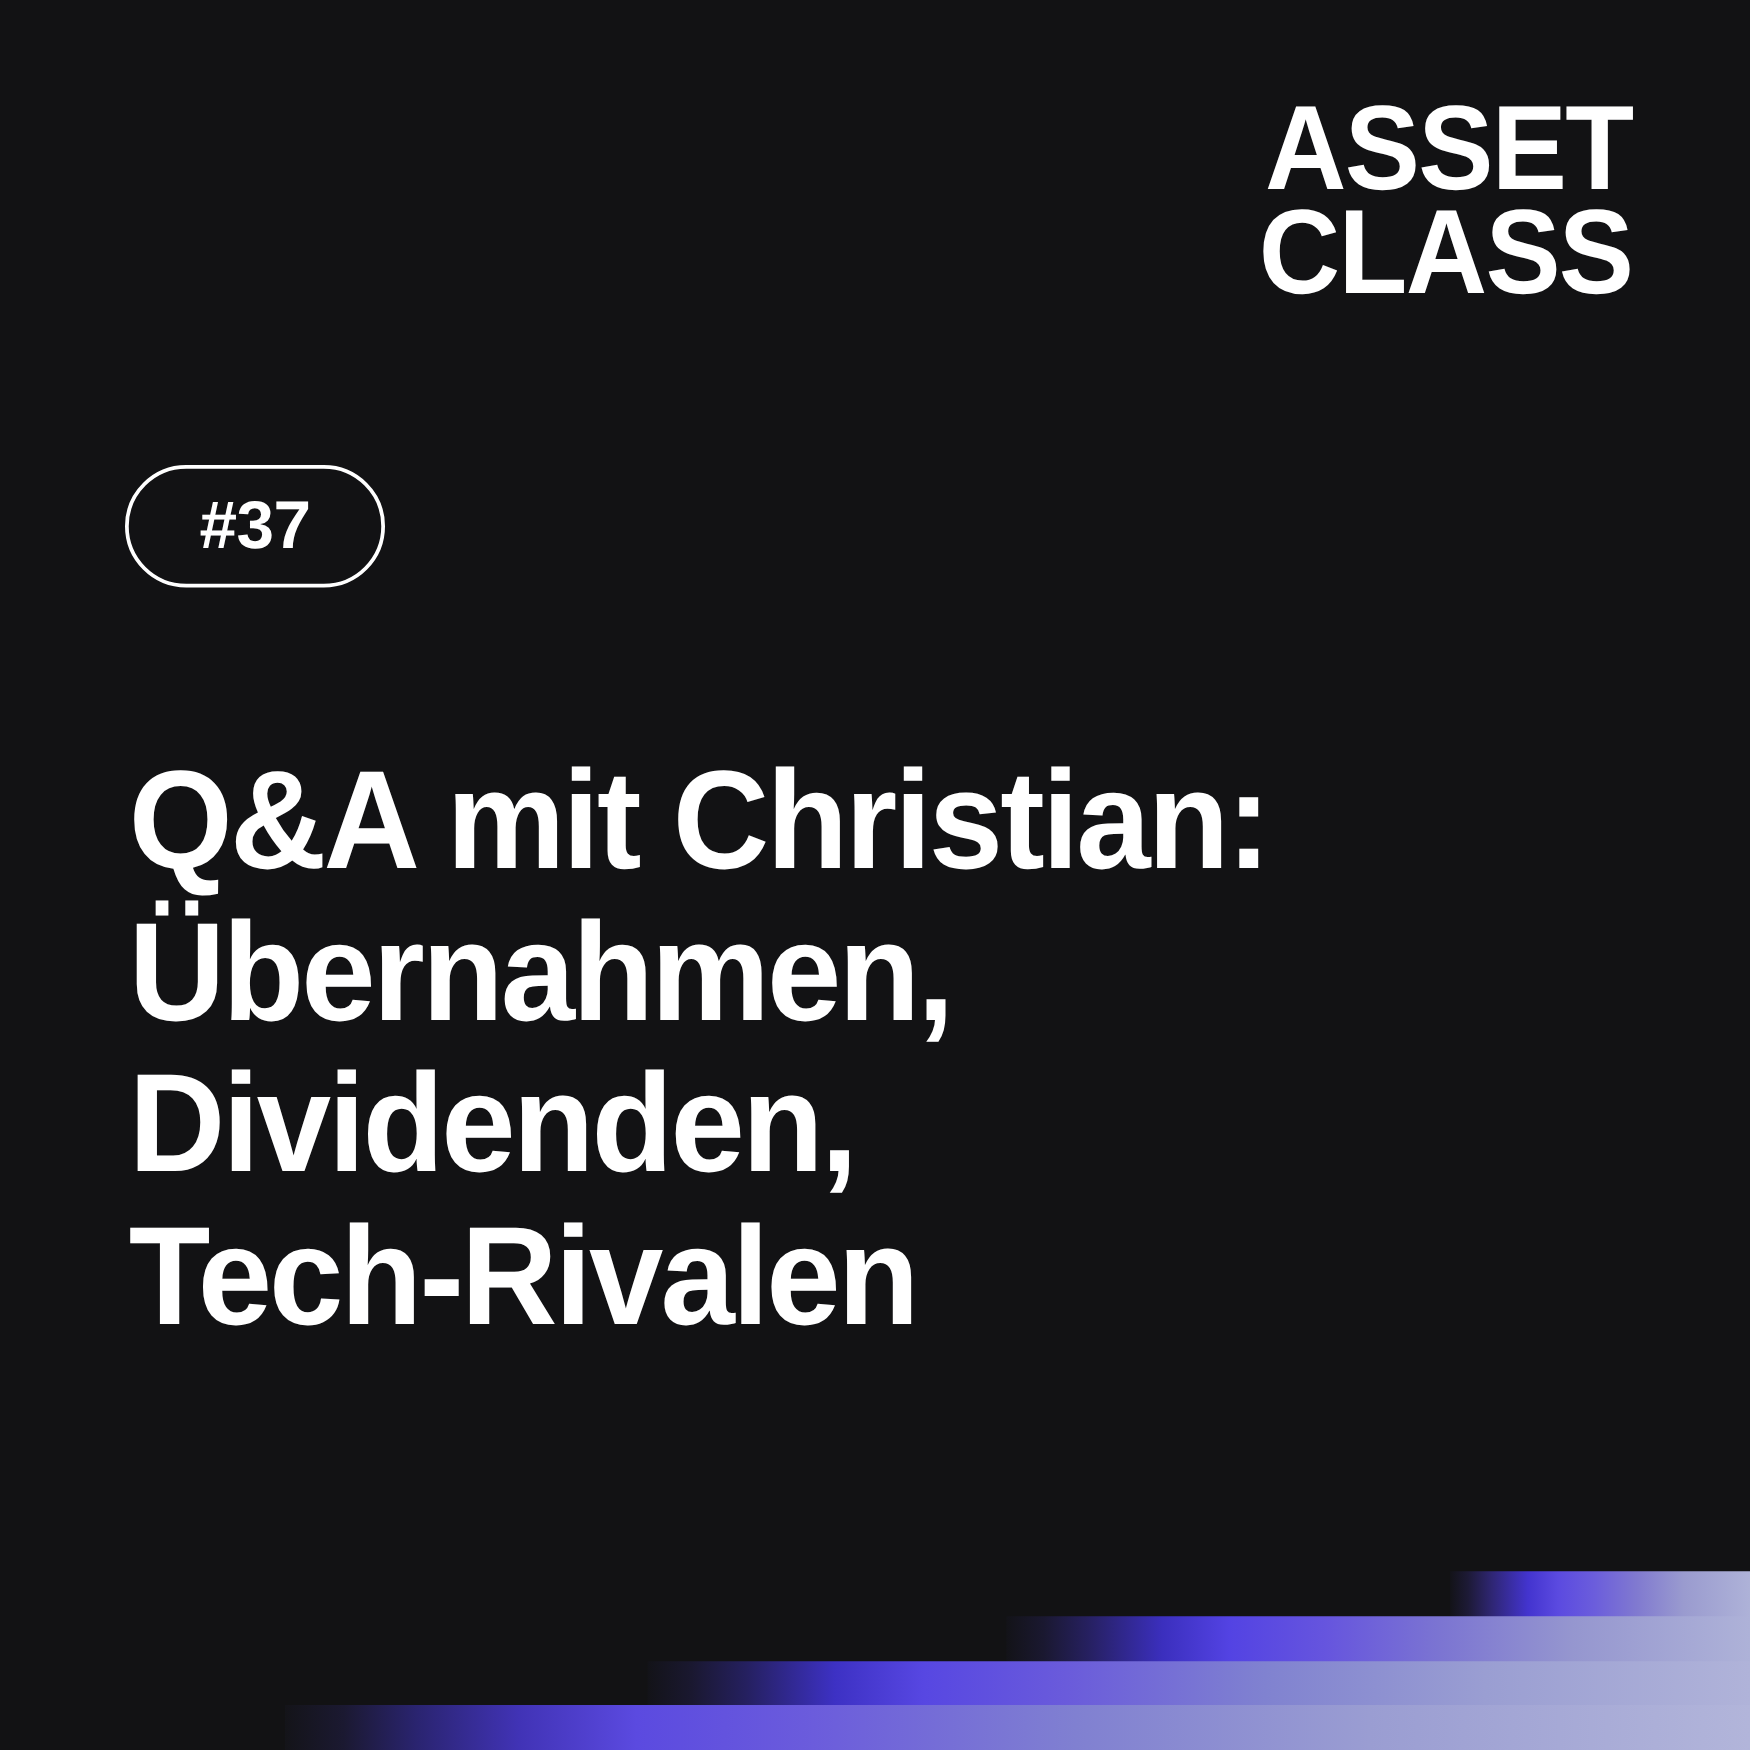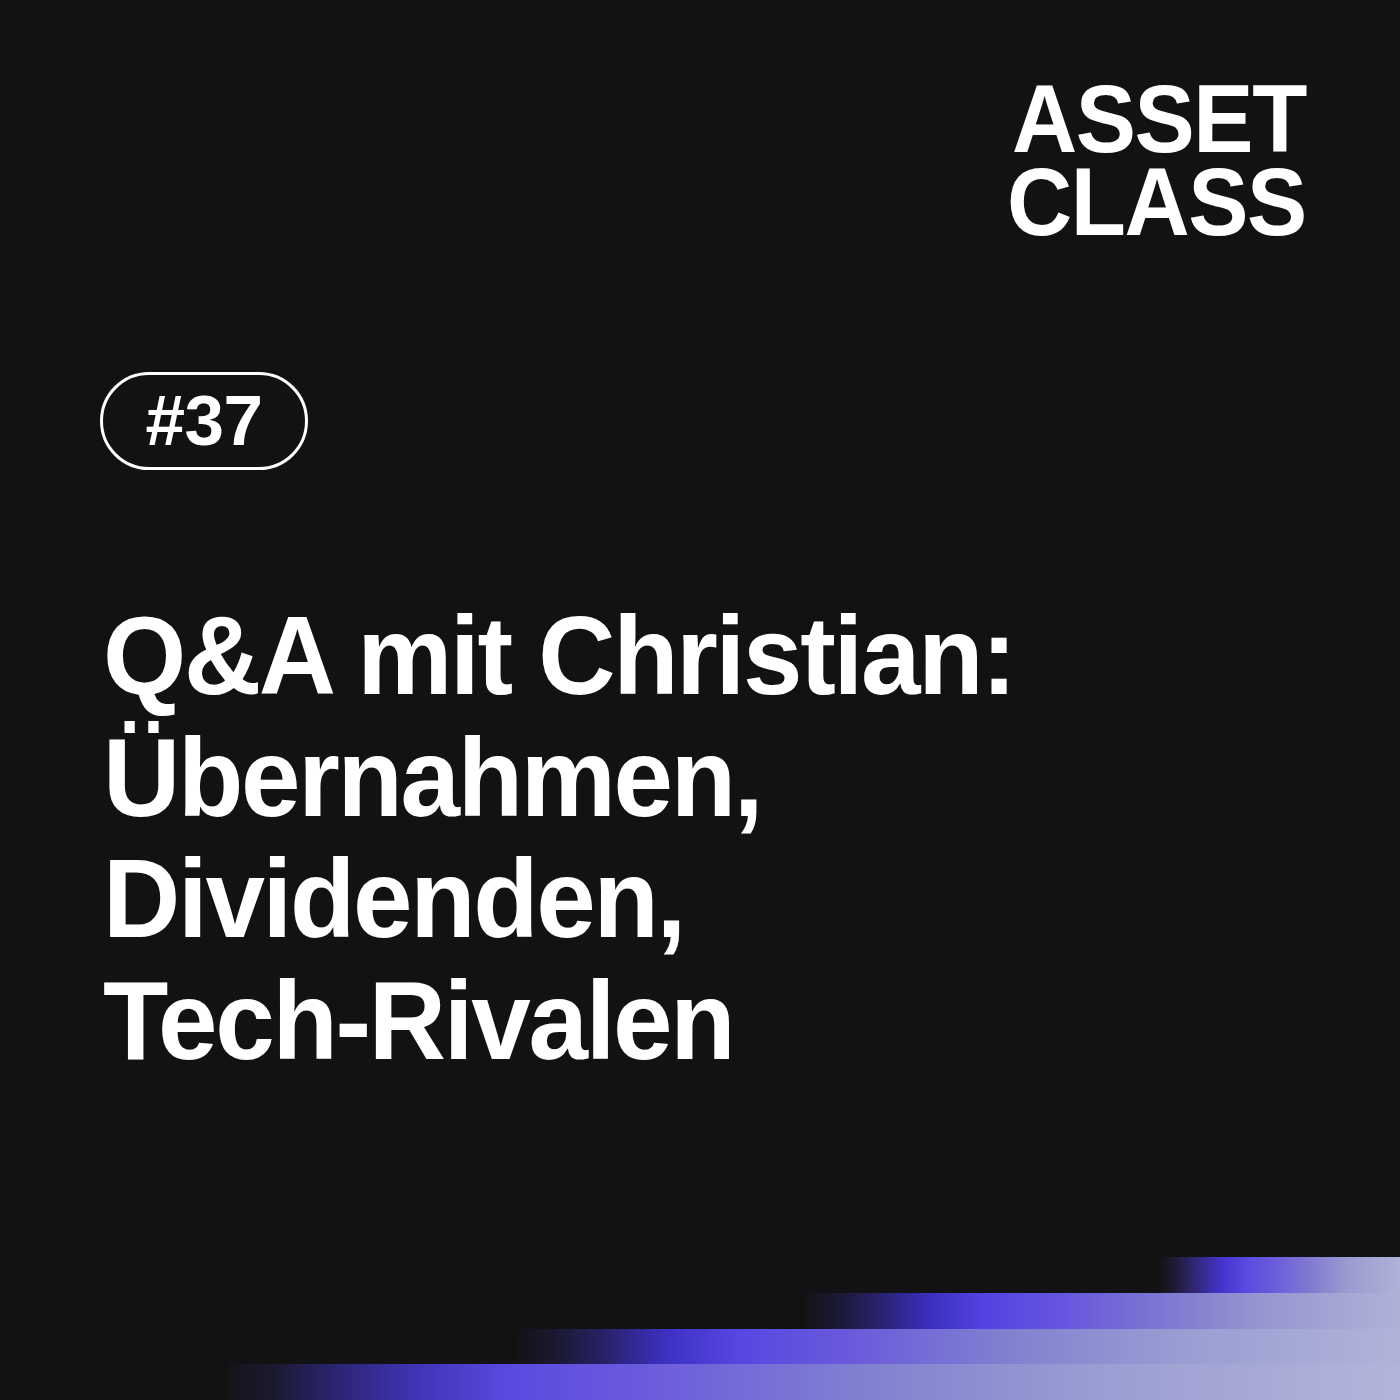--- a/index.html
+++ b/index.html
@@ -101,21 +101,21 @@
     box-sizing: border-box;
     border: 3px solid #ffffff;
     border-radius: 60px;
     display: flex;
     align-items: center;
     justify-content: center;
   }
   #episode-badge .badge-text {
     color: #ffffff;
     font-weight: 700;
-    font-size: 71px;
+    font-size: 54px;
     letter-spacing: -0.5px;
     line-height: 1;
     transform: translateY(-1px);
   }
 
   
   #episode-title {
     position: absolute;
     left: 103px;
     top: 520px;

